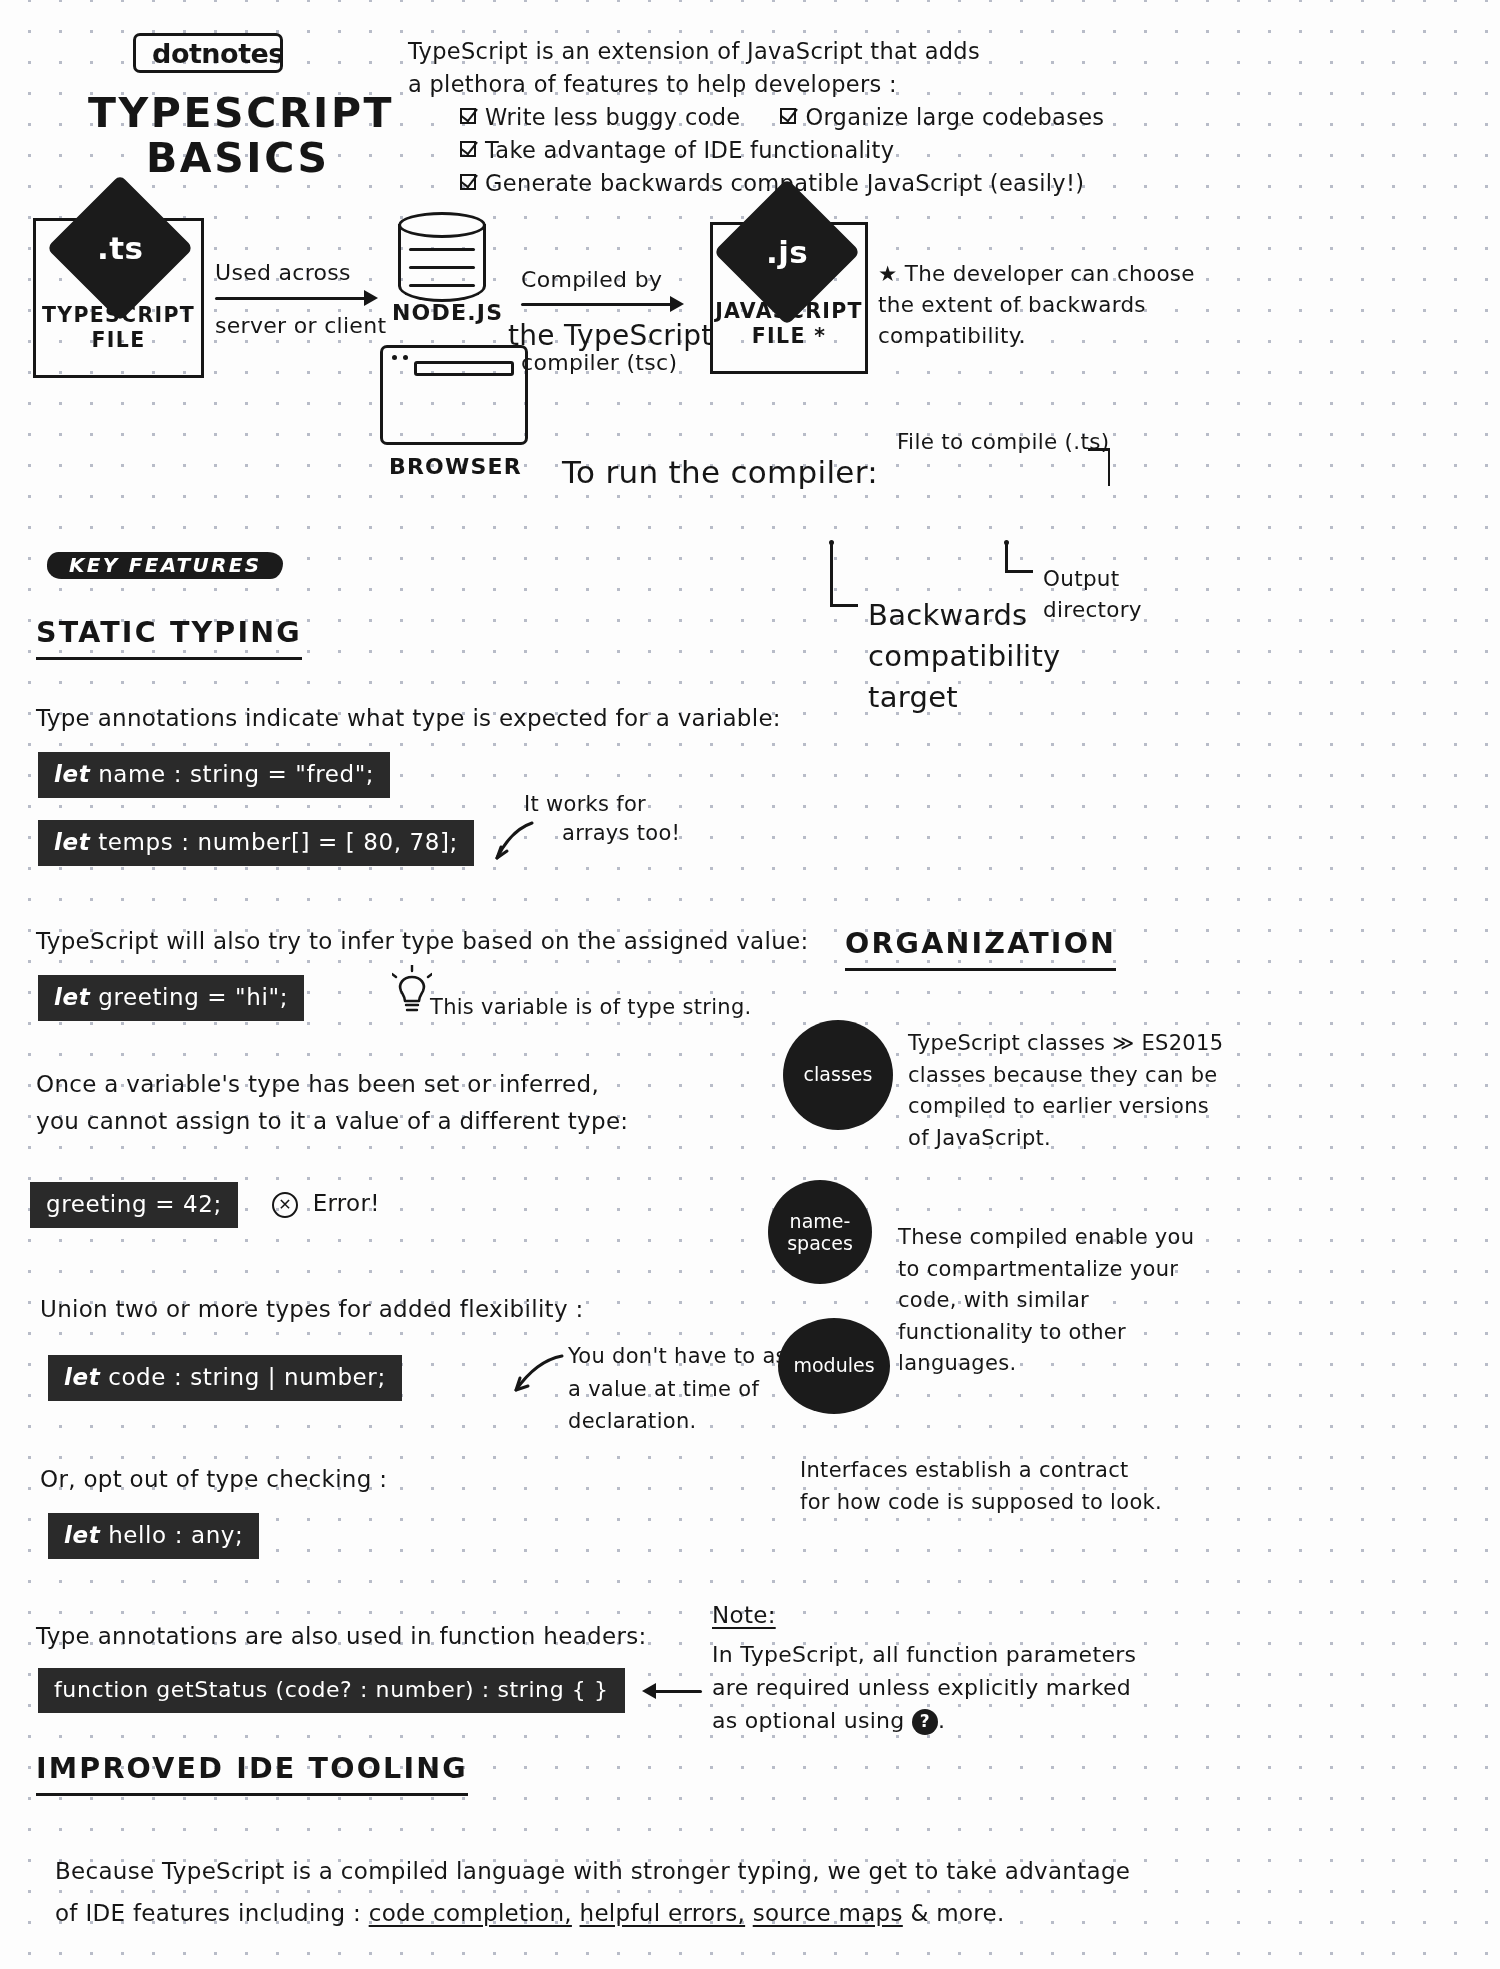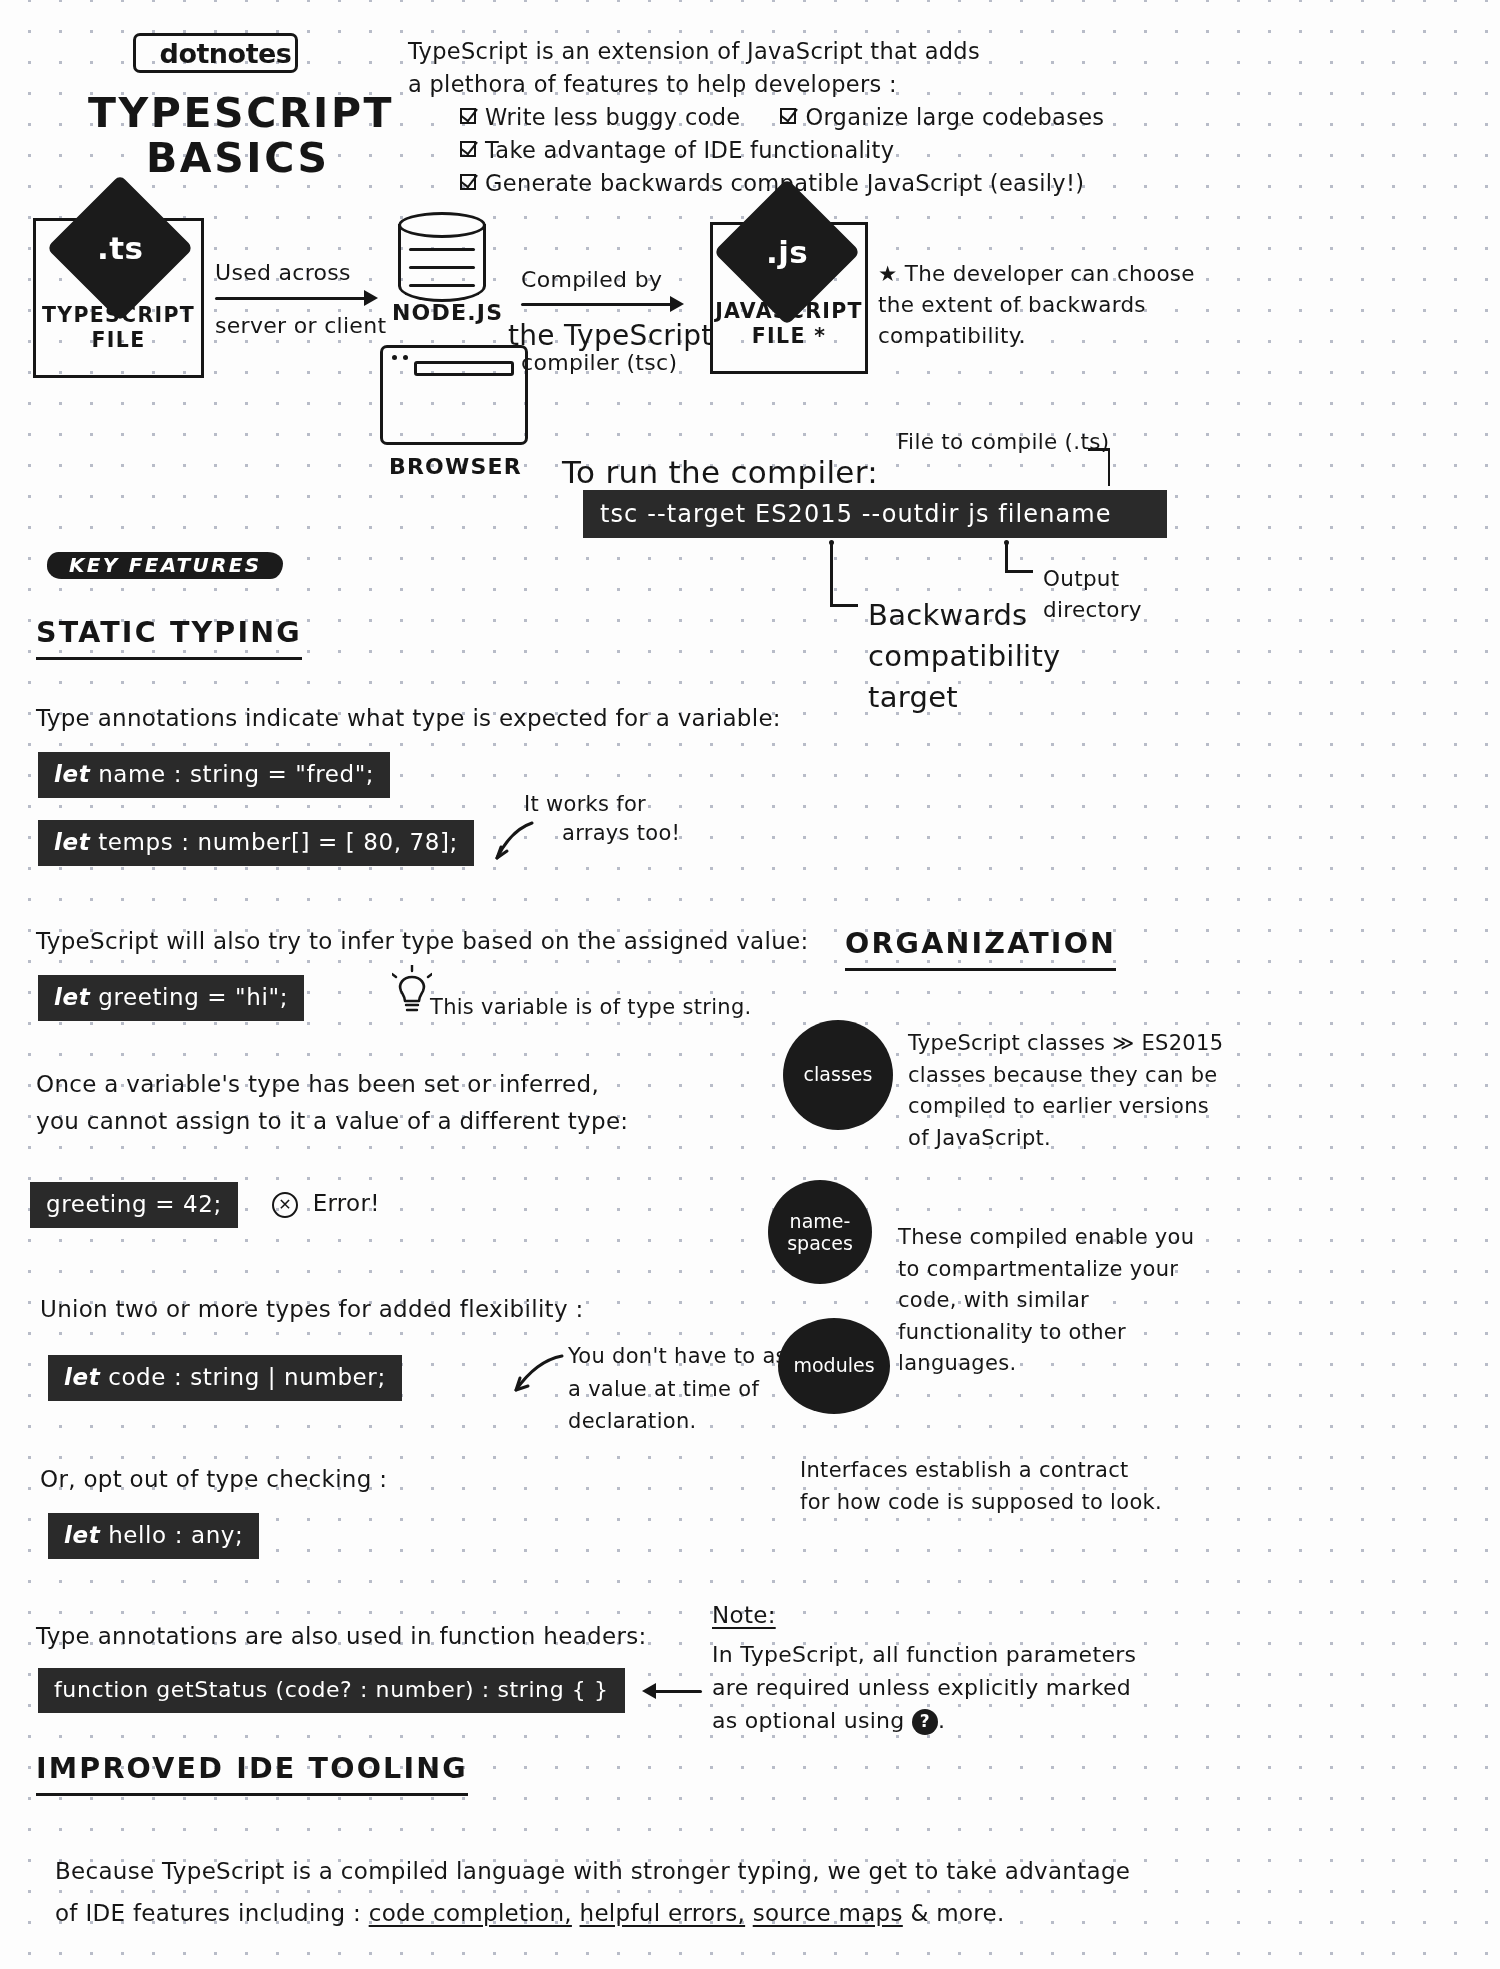--- a/index.html
+++ b/index.html
@@ -29,21 +29,21 @@
   .hand {
     font-family: "DejaVu Sans", sans-serif;
     color: #161616;
     letter-spacing: .3px;
     line-height: 1.34;
   }
 
   
   #dotnotes-badge {
     left: 133px; top: 33px;
-    width: 165px; height: 40px;
+    width: 150px; height: 40px;
     border: 3px solid #161616;
     border-radius: 7px;
     display: flex; align-items: center; justify-content: center; padding-left: 20px;
   }
   #dotnotes-badge span {
     font-size: 27px; font-weight: 700; letter-spacing: -0.5px;
     color: #161616;
   }
 
   
@@ -302,23 +302,20 @@
   </div>
 
   <div class="abs hand" id="key-features">KEY FEATURES</div>
 
   <div class="abs hand" style="left:897px; top:428px; font-size:21.5px;">File to compile (.ts)</div>
 
   <div class="abs" style="left:1108px; top:448px; width:2px; height:38px; background:#161616;"></div>
   <div class="abs" style="left:1088px; top:448px; width:22px; height:3px; background:#161616;"></div>
 
   <div class="abs hand" style="left:562px; top:452px; font-size:31px;">To run the compiler:</div>
-  <div class="abs" style="left:583px; top:490px; width:584px; height:48px; background:#2a2a2a; display:flex; align-items:center; padding-left:17px;">
-    <span style="color:#fff; font-size:24px; letter-spacing:1.1px; white-space:nowrap;">tsc  --target ES2015  --outdir js  filename</span>
-  </div>
 
   <div class="abs" style="left:829px; top:540px; width:5px; height:5px; background:#161616; border-radius:50%;"></div>
   <div class="abs" style="left:830px; top:544px; width:2.6px; height:62px; background:#161616;"></div>
   <div class="abs" style="left:830px; top:604px; width:28px; height:2.6px; background:#161616;"></div>
   <div class="abs hand" style="left:868px; top:595px; font-size:29px; line-height:1.42;">
     <div>Backwards</div>
     <div>compatibility</div>
     <div>target</div>
   </div>
 

